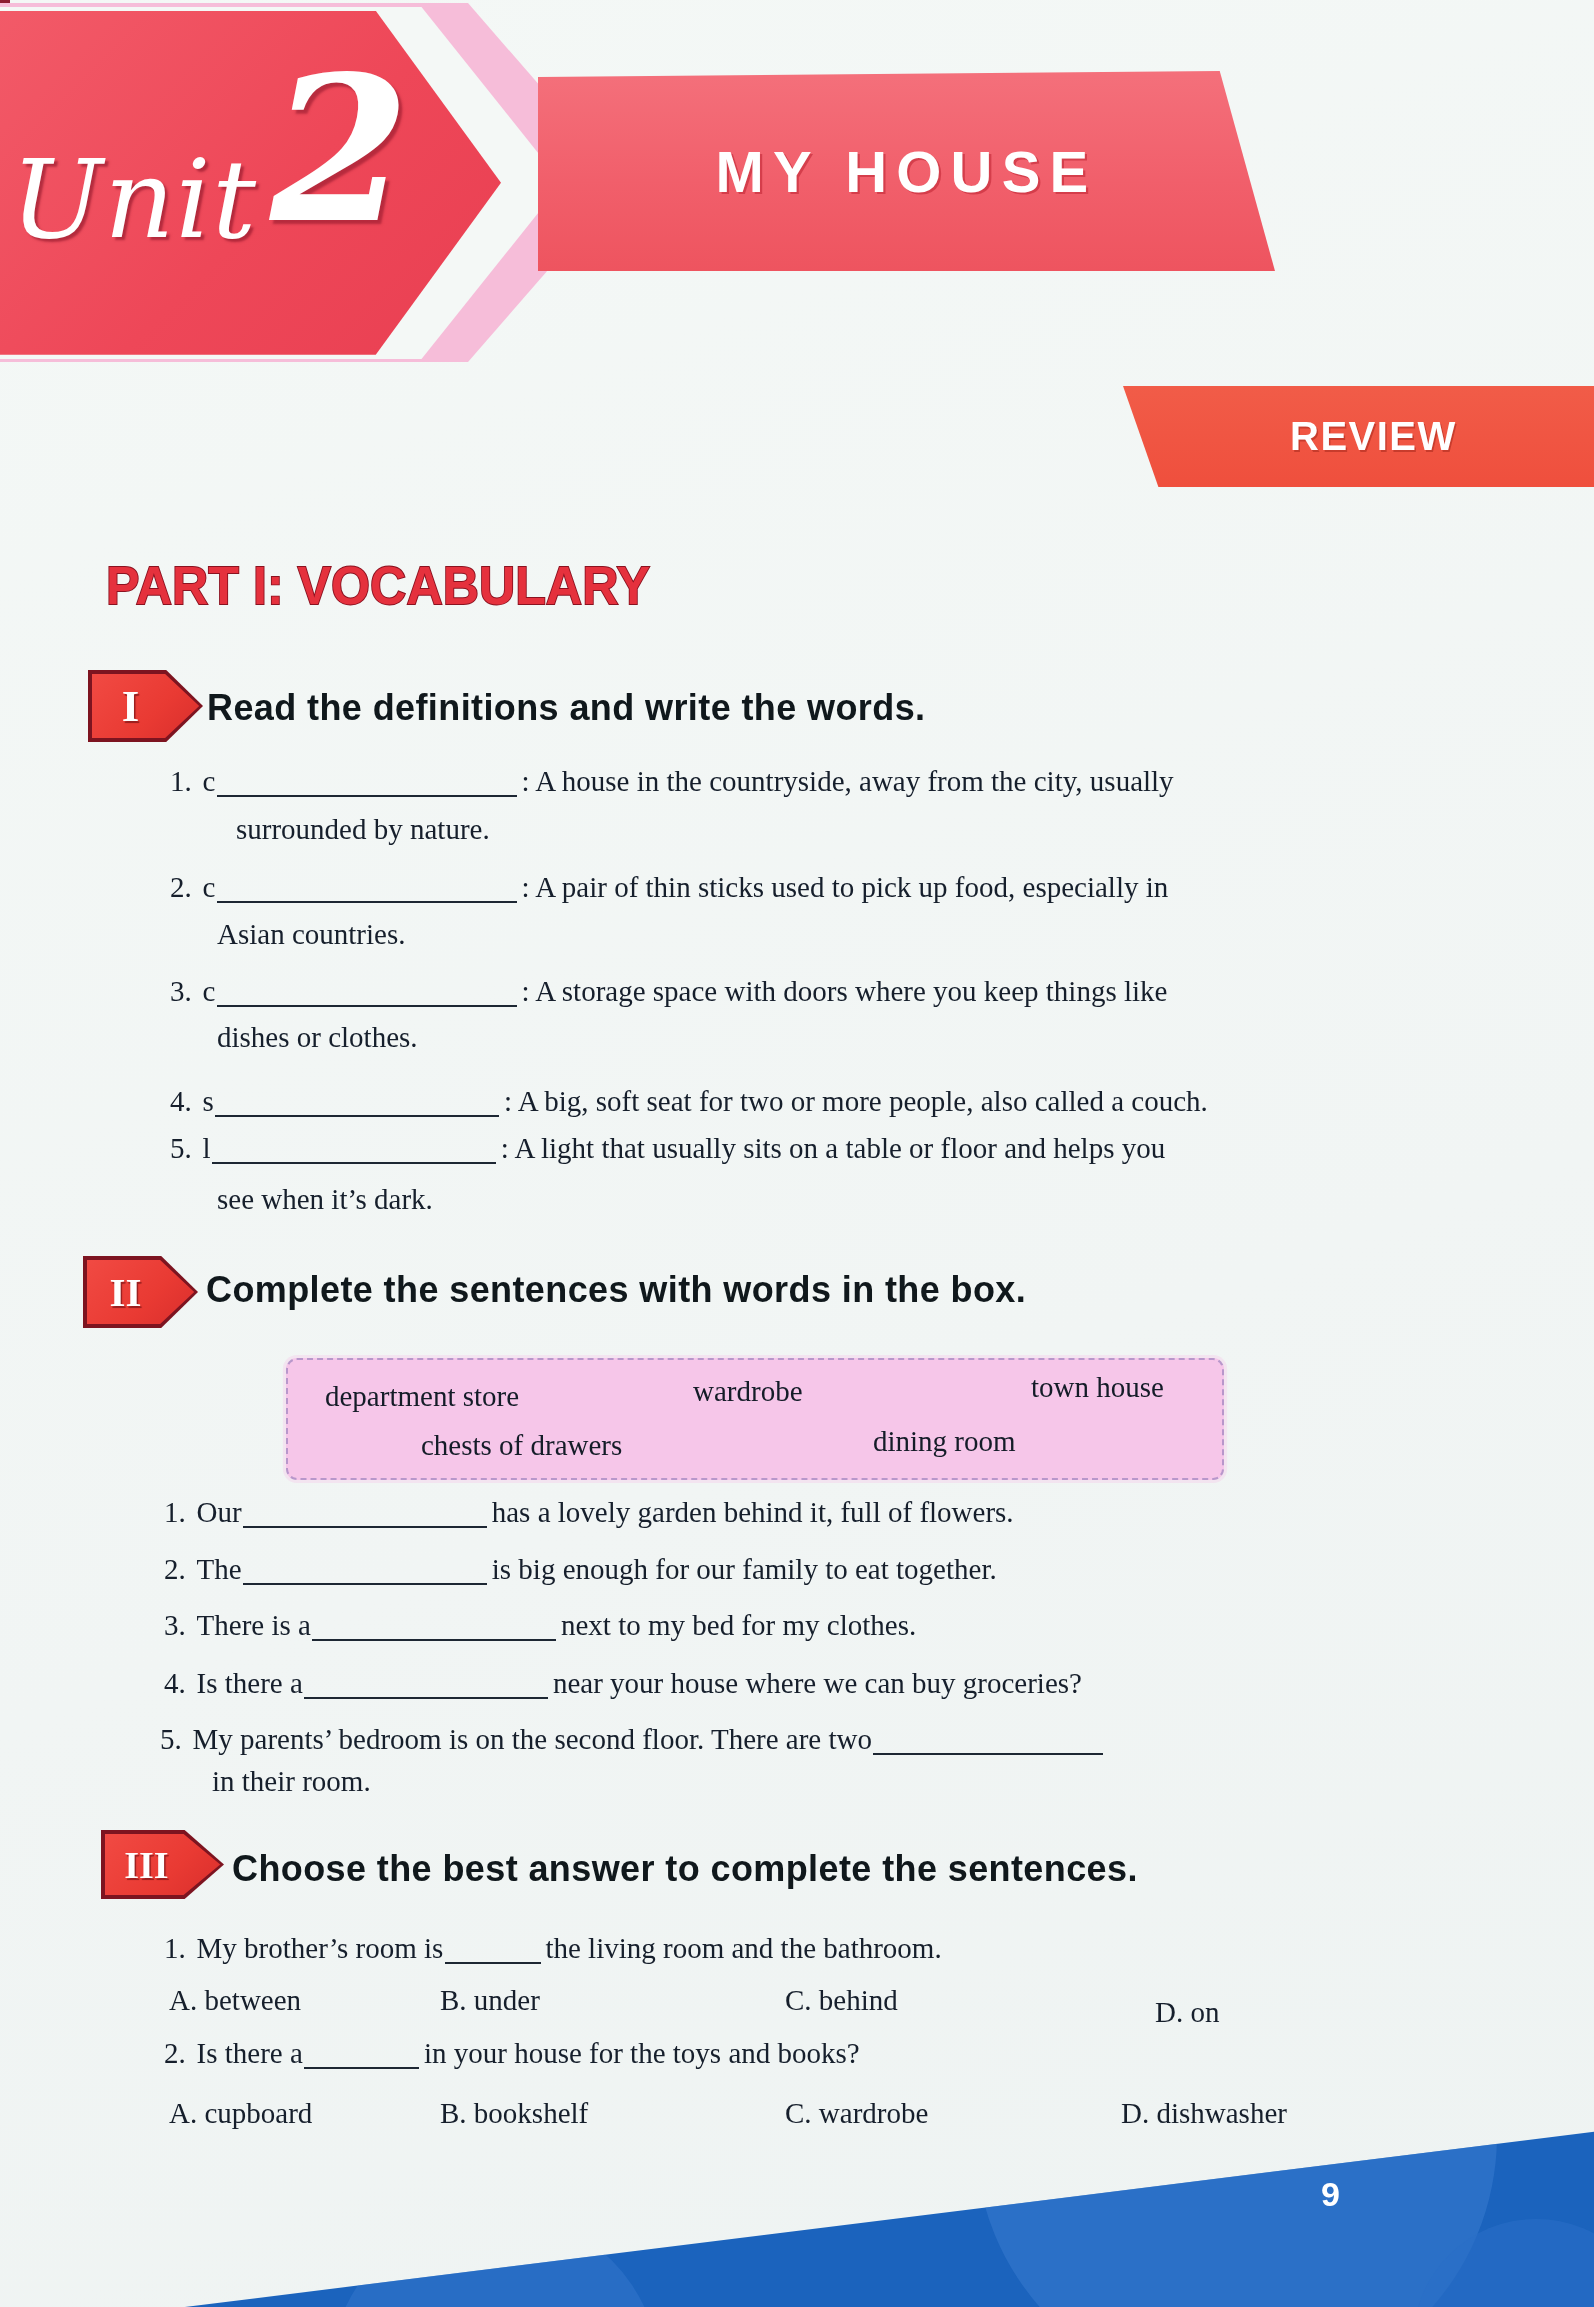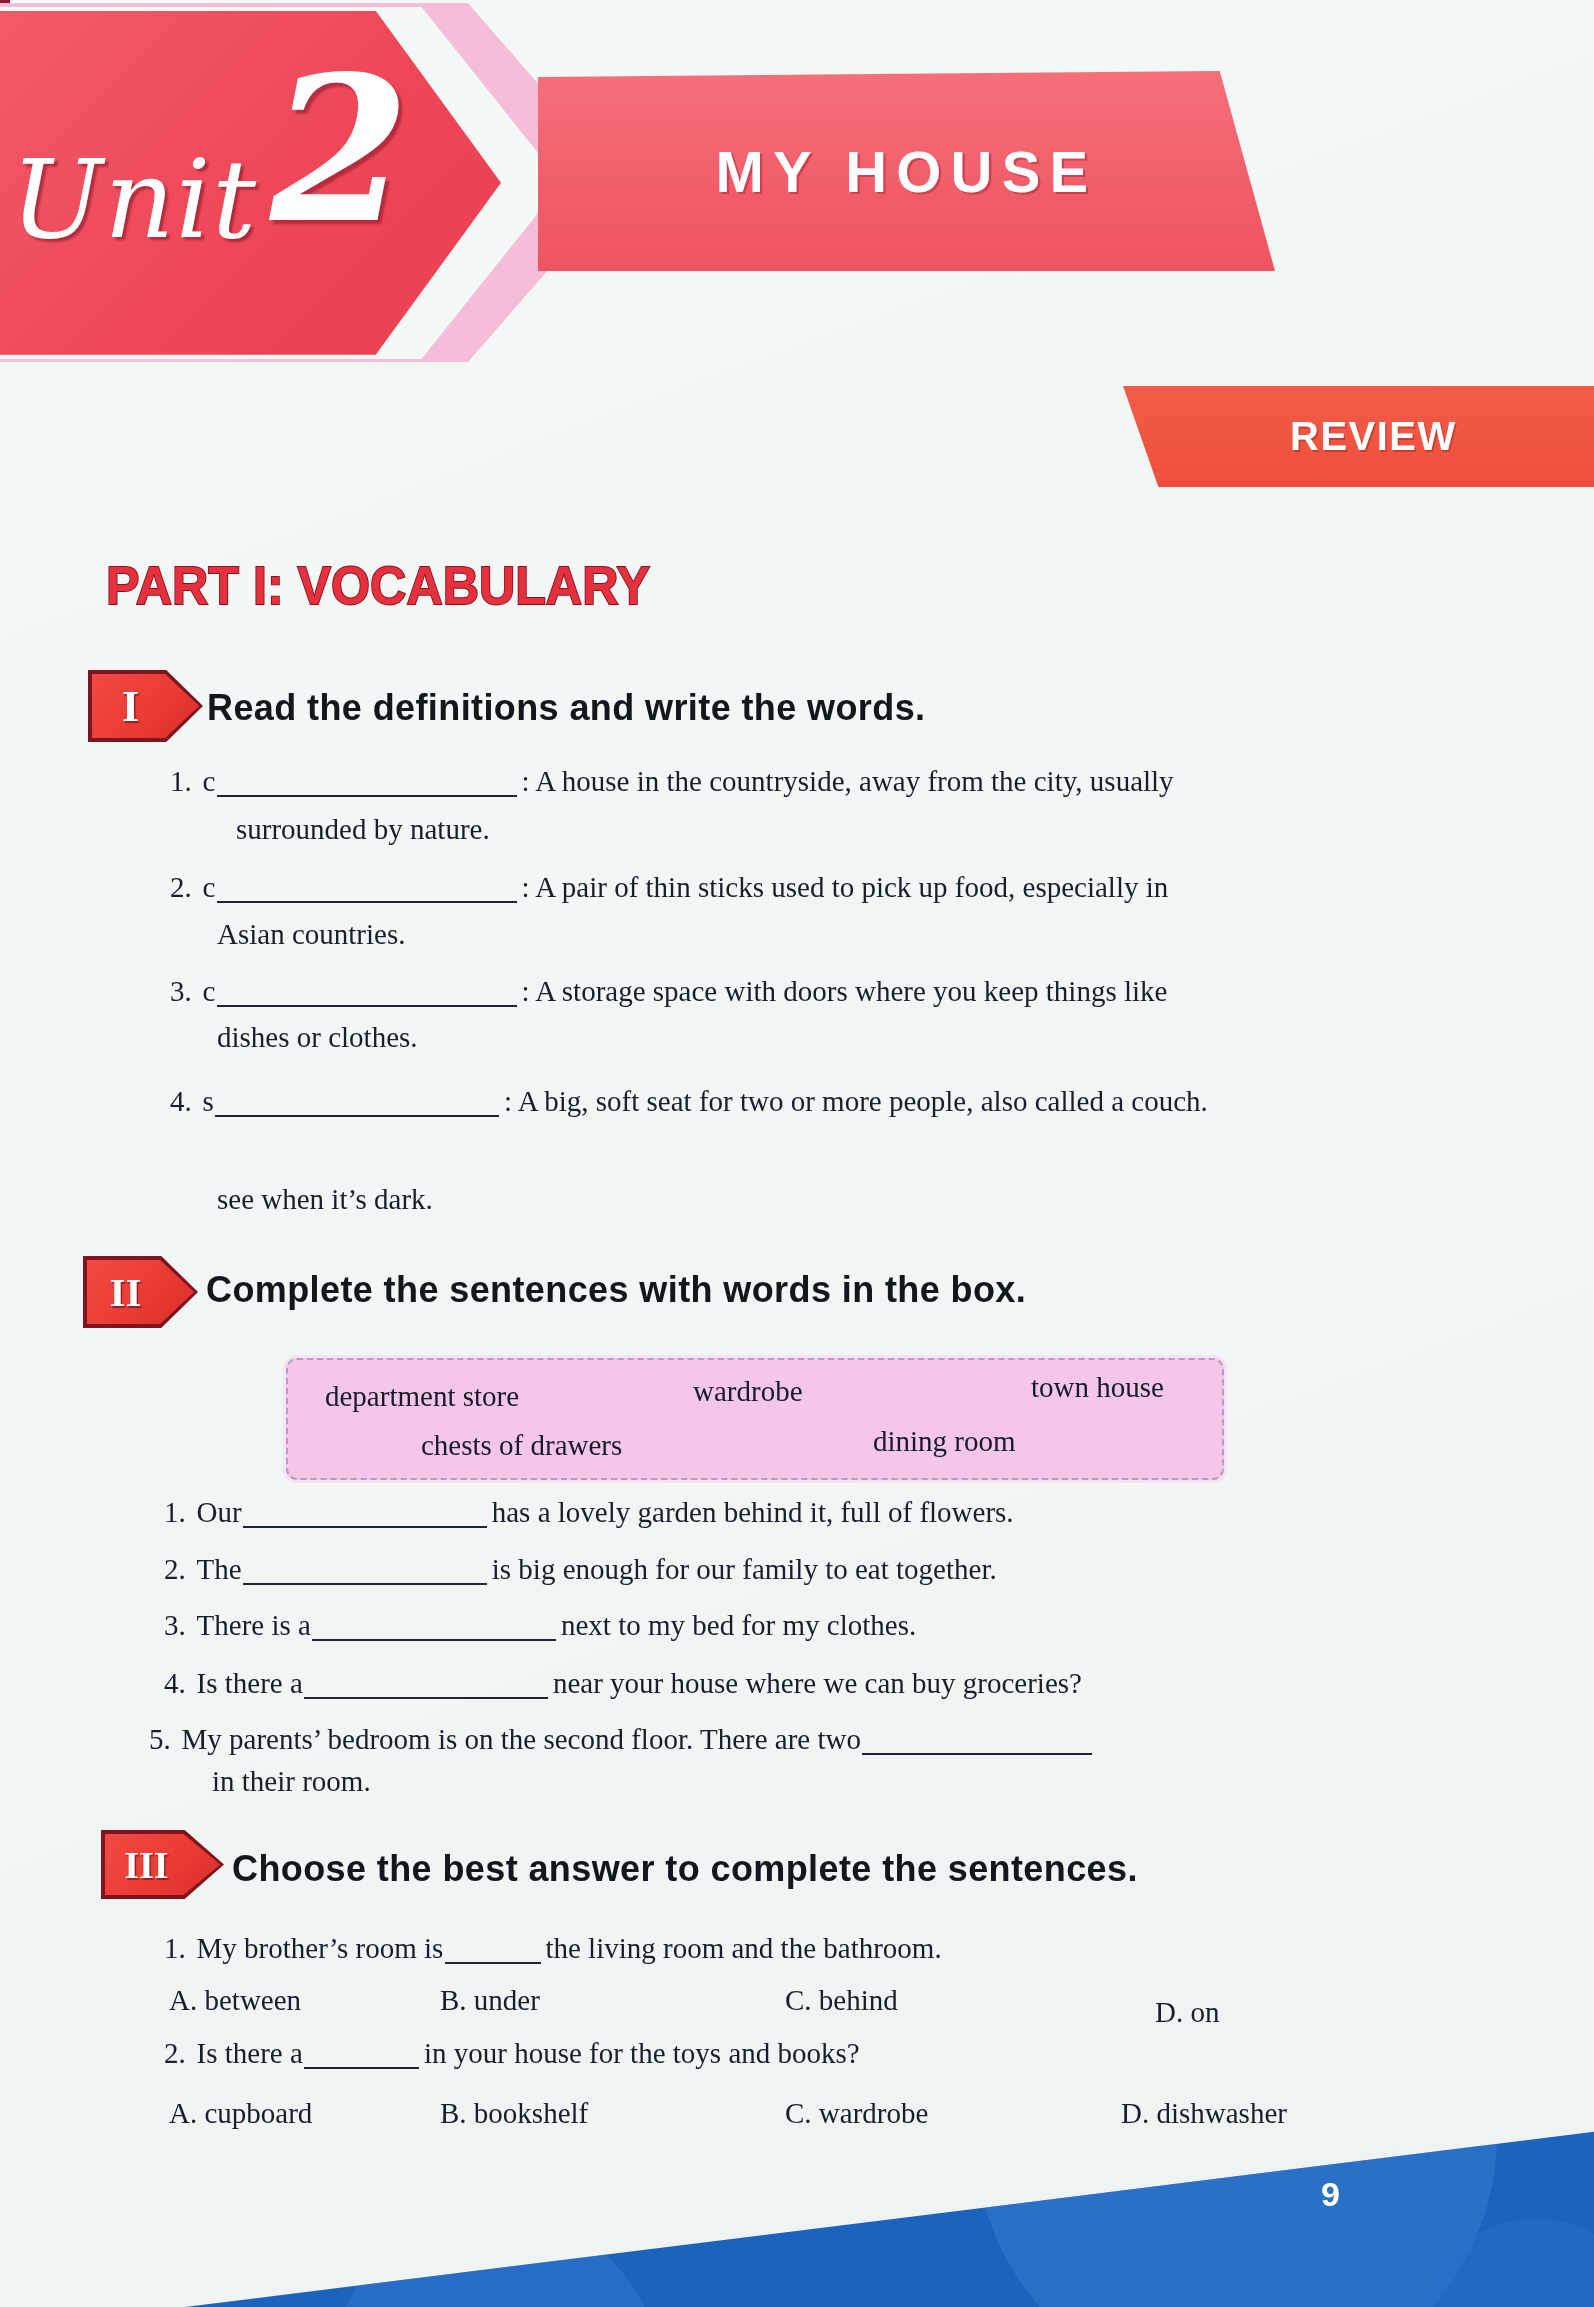--- a/index.html
+++ b/index.html
@@ -121,20 +121,23 @@
 
   <div class="abs line" style="left:170px;top:975px;">
     <span class="num">3.</span><span>c</span><span class="blank b390"></span><span>: A storage space with doors where you keep things like</span>
   </div>
   <div class="abs line" style="left:217px;top:1021px;">dishes or clothes.</div>
 
   <div class="abs line" style="left:170px;top:1085px;">
     <span class="num">4.</span><span>s</span><span class="blank b370"></span><span>: A big, soft seat for two or more people, also called a couch.</span>
   </div>
 
+  <div class="abs line" style="left:170px;top:1132px;">
+    <span class="num">5.</span><span>l</span><span class="blank b370"></span><span>: A light that usually sits on a table or floor and helps you</span>
+  </div>
   <div class="abs line" style="left:217px;top:1183px;">see when it’s dark.</div>
 
   <div class="abs badge" style="left:83px;top:1256px;width:115px;height:72px;">
     <div class="inner">
       <span class="numeral" style="font-size:41px;">II</span>
     </div>
   </div>
   <div class="abs instruction" style="left:206px;top:1269px;">Complete the sentences with words in the box.</div>
 
   <div class="abs word-box">
@@ -150,21 +153,21 @@
   </div>
   <div class="abs line" style="left:164px;top:1553px;">
     <span class="num">2.</span><span>The</span><span class="blank b320"></span><span>is big enough for our family to eat together.</span>
   </div>
   <div class="abs line" style="left:164px;top:1609px;">
     <span class="num">3.</span><span>There is a</span><span class="blank b320"></span><span>next to my bed for my clothes.</span>
   </div>
   <div class="abs line" style="left:164px;top:1667px;">
     <span class="num">4.</span><span>Is there a</span><span class="blank b320"></span><span>near your house where we can buy groceries?</span>
   </div>
-  <div class="abs line" style="left:149px;top:1723px;">
+  <div class="abs line" style="left:160px;top:1723px;">
     <span class="num">5.</span><span>My parents’ bedroom is on the second floor. There are two</span><span class="blank b300"></span>
   </div>
   <div class="abs line" style="left:212px;top:1765px;">in their room.</div>
 
   <div class="abs badge" style="left:101px;top:1830px;width:123px;height:69px;">
     <div class="inner">
       <span class="numeral" style="font-size:38px;">III</span>
     </div>
   </div>
   <div class="abs instruction" style="left:232px;top:1848px;">Choose the best answer to complete the sentences.</div>

